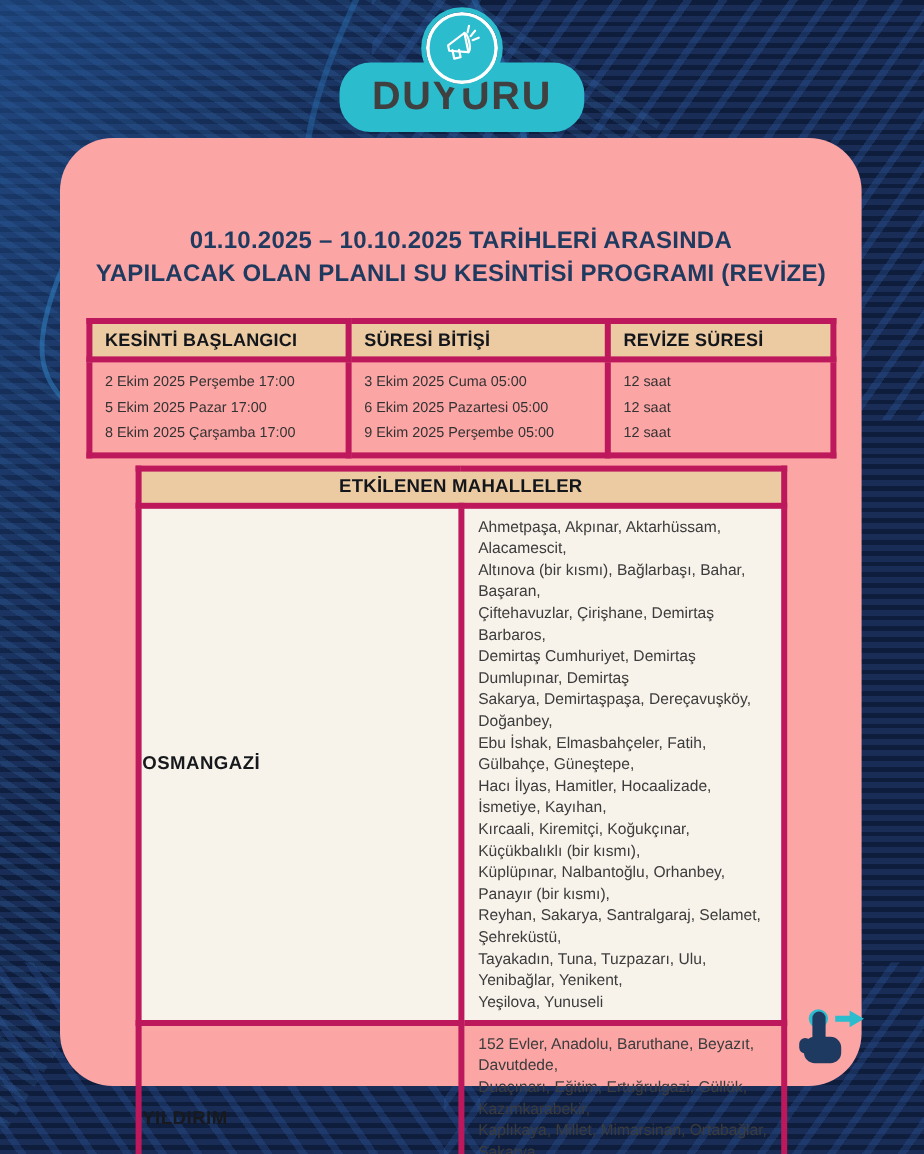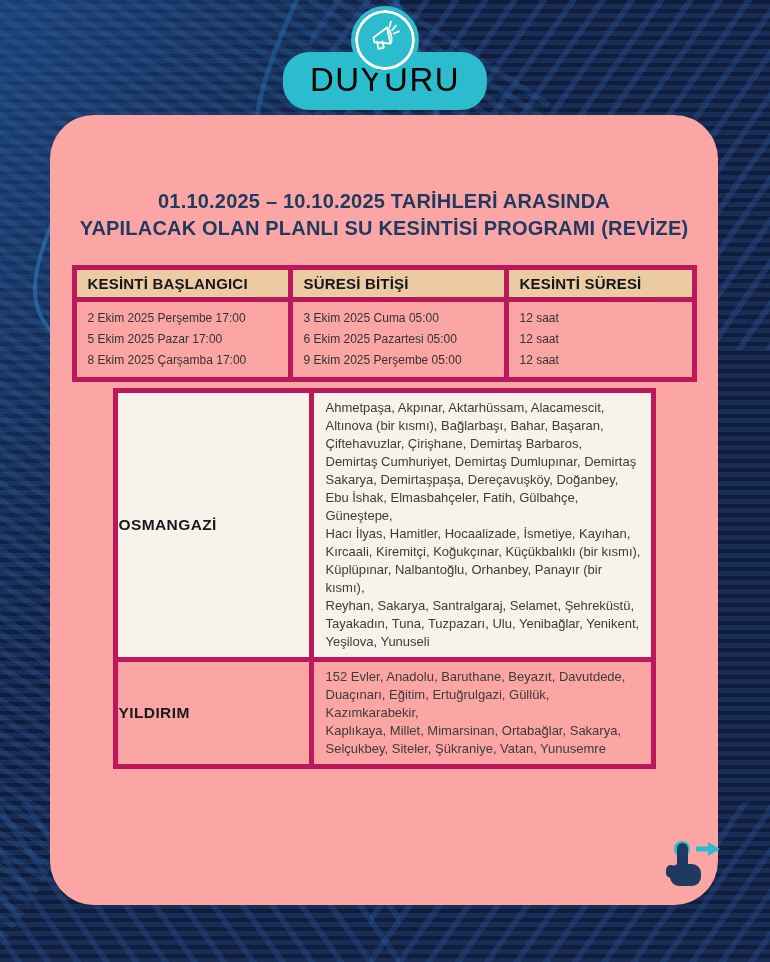--- a/index.html
+++ b/index.html
@@ -16,22 +16,22 @@
   .chev-br{position:absolute;right:-60px;bottom:-60px;width:460px;height:220px;
     background:repeating-linear-gradient(-55deg,rgba(47,95,168,.28) 0 6px,transparent 6px 24px);}
   .left-band{position:absolute;left:-200px;top:-120px;width:520px;height:1000px;
     transform:rotate(33deg);
     background:linear-gradient(90deg,rgba(40,98,170,.50),rgba(40,98,170,0) 75%),
       repeating-linear-gradient(0deg,rgba(70,140,210,.16) 0 6px,transparent 6px 14px);}
   .droplets{position:absolute;left:0;top:0;}
 
   
   .badge{position:absolute;top:52px;left:50%;transform:translateX(-50%);
-    background:#2bbcce;color:#000000;border-radius:26px;padding:9px 27px 11px;
-    font-size:33px;font-weight:400;letter-spacing:1.5px;z-index:3;}
+    background:#2bbcce;color:#404040;border-radius:26px;padding:9px 27px 11px;
+    font-size:33px;font-weight:700;letter-spacing:1.5px;z-index:3;}
   .badge-icon{position:absolute;top:10px;left:50%;transform:translateX(-50%);
     width:54px;height:54px;border-radius:50%;background:#2bbcce;border:3px solid #fff;
     outline:4px solid #2bbcce;display:flex;align-items:center;justify-content:center;z-index:4;}
 
   
   .card{position:absolute;left:50px;top:115px;width:668px;height:790px;
     background:#fca5a5;border-radius:44px;z-index:2;}
   .title{margin:73px 20px 0;text-align:center;font-size:20px;font-weight:700;
     color:#1e3a5f;line-height:27px;letter-spacing:.2px;}
 
@@ -90,21 +90,21 @@
     <div class="title">
       <div>01.10.2025 – 10.10.2025 TARİHLERİ ARASINDA</div>
       <div>YAPILACAK OLAN PLANLI SU KESİNTİSİ PROGRAMI (REVİZE)</div>
     </div>
 
     <table class="schedule">
       <thead>
         <tr>
           <th class="c1">KESİNTİ BAŞLANGICI</th>
           <th class="c2">SÜRESİ BİTİŞİ</th>
-          <th class="c3">KESİNTİ SÜRESİ</th>
+          <th class="c3">REVİZE SÜRESİ</th>
         </tr>
       </thead>
       <tbody>
         <tr>
           <td>
             <div>2 Ekim 2025 Perşembe 17:00</div>
             <div>5 Ekim 2025 Pazar 17:00</div>
             <div>8 Ekim 2025 Çarşamba 17:00</div>
           </td>
           <td>
@@ -116,20 +116,23 @@
             <div>12 saat</div>
             <div>12 saat</div>
             <div>12 saat</div>
           </td>
         </tr>
       </tbody>
     </table>
 
     <table class="districts">
       <tbody>
+        <tr class="band">
+          <td colspan="2">ETKİLENEN MAHALLELER</td>
+        </tr>
         <tr class="alt">
           <td class="dname">OSMANGAZİ</td>
           <td class="dlist">Ahmetpaşa, Akpınar, Aktarhüssam, Alacamescit,
 Altınova (bir kısmı), Bağlarbaşı, Bahar, Başaran,
 Çiftehavuzlar, Çirişhane, Demirtaş Barbaros,
 Demirtaş Cumhuriyet, Demirtaş Dumlupınar, Demirtaş
 Sakarya, Demirtaşpaşa, Dereçavuşköy, Doğanbey,
 Ebu İshak, Elmasbahçeler, Fatih, Gülbahçe, Güneştepe,
 Hacı İlyas, Hamitler, Hocaalizade, İsmetiye, Kayıhan,
 Kırcaali, Kiremitçi, Koğukçınar, Küçükbalıklı (bir kısmı),

